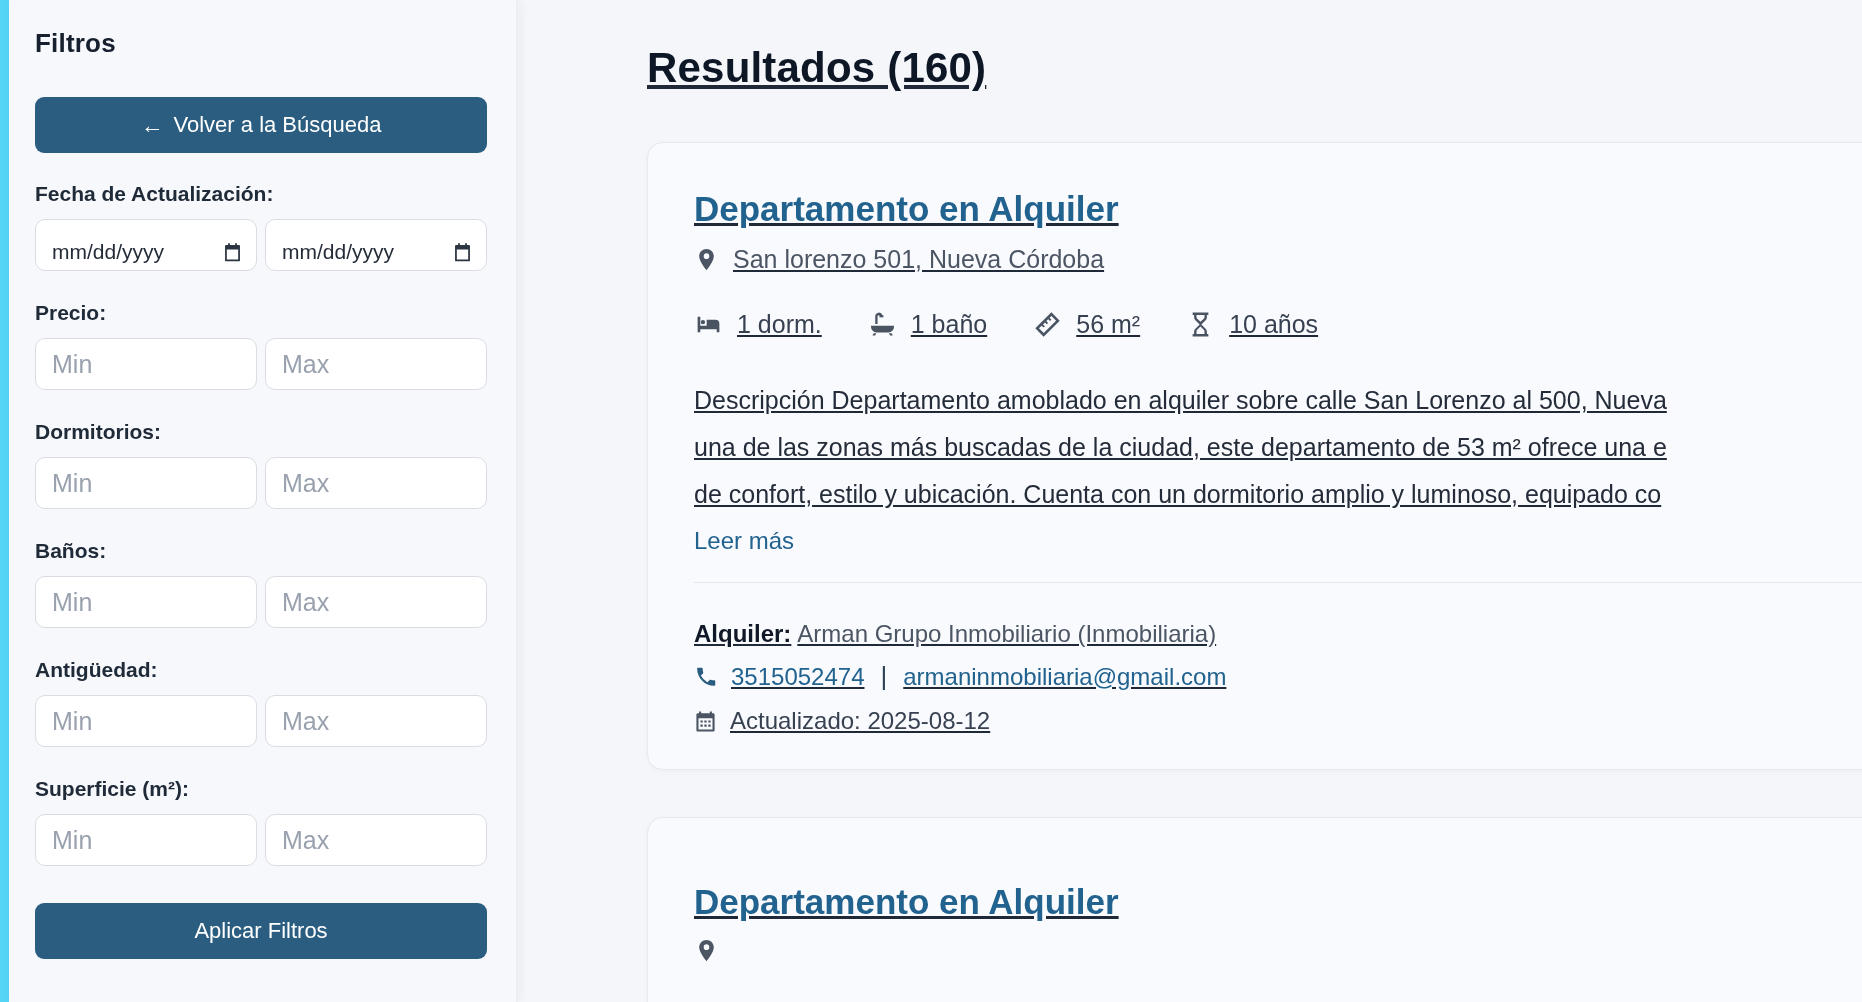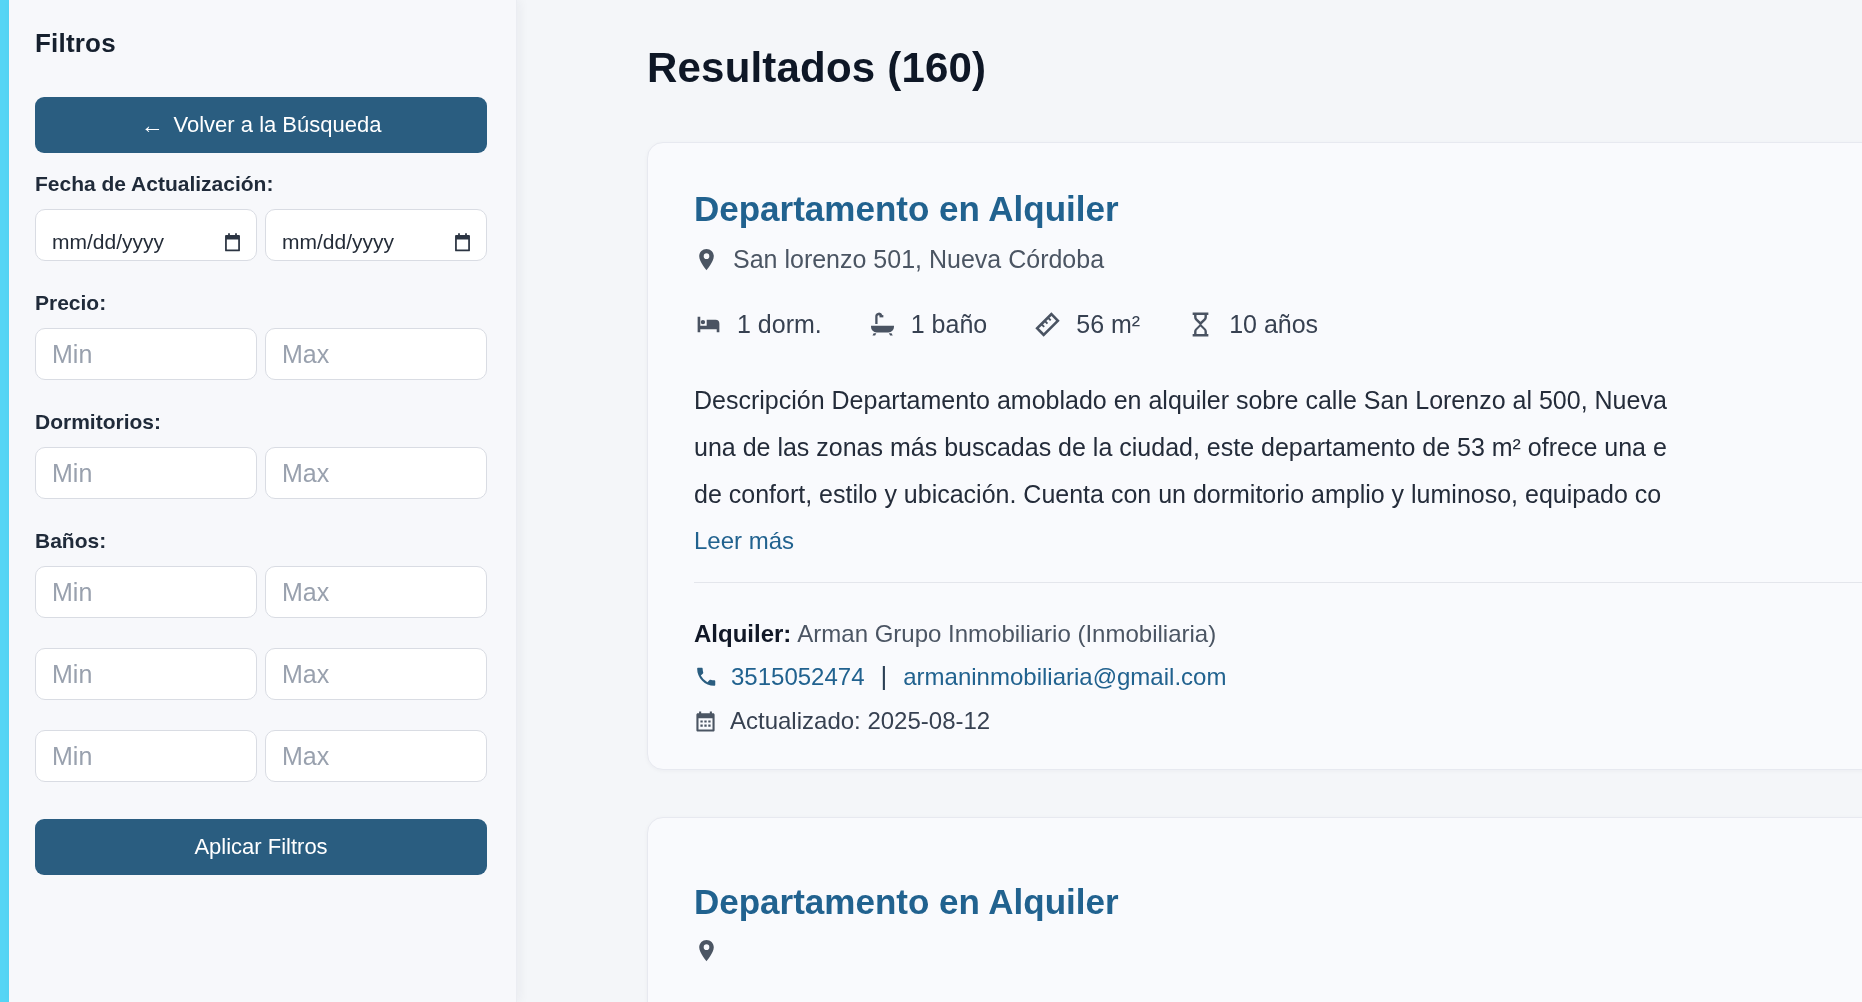--- a/index.html
+++ b/index.html
@@ -53,21 +53,21 @@
     background:#ffffff;
     border:1px solid #d9dce3; border-radius:10px;
     display:flex; align-items:center; justify-content:space-between;
     padding:14px 13px 0 16px;
     font-size:21px; color:#242c38; cursor:default;
   }
   .date-input svg { width:21px; height:21px; color:#2b3442; }
   .apply { margin-top:37px; }
 
   
-  .main { flex:1 1 auto; padding:44px 0 0 130px; overflow:hidden; }
+  .main { flex:1 1 auto; padding:44px 0 0 130px; overflow:hidden;text-decoration:underline; }
   .main h1 {
     font-size:42px; font-weight:bold; color:#0e1726; letter-spacing:.2px;
     margin-bottom:50px;
   }
   .card {
     width:1350px;
     background:#f9fafd;
     border:1px solid #e7e9f0;
     border-radius:16px;
     box-shadow:0 1px 4px rgba(25,35,60,.04);
@@ -148,21 +148,21 @@
 <div class="accent-stripe"></div>
 
 <aside class="sidebar">
   <h1>Filtros</h1>
 
   <button class="btn">
     <span class="arrow">←</span>
     <span>Volver a la Búsqueda</span>
   </button>
 
-  <div class="filter-group" style="margin-top:19px">
+  <div class="filter-group" style="margin-top:29px">
     <span class="flabel">Fecha de Actualización:</span>
     <div class="pair">
       <div class="date-input">
         <span>mm/dd/yyyy</span>
         <svg>
             <use href="#i-calendar-small"></use>
           </svg>
       </div>
       <div class="date-input">
         <span>mm/dd/yyyy</span>
@@ -191,27 +191,29 @@
 
   <div class="filter-group">
     <span class="flabel">Baños:</span>
     <div class="pair">
       <input class="tinput" placeholder="Min" style="">
       <input class="tinput" placeholder="Max" style="">
     </div>
   </div>
 
   <div class="filter-group">
-    <div class="pair">
-      <input class="tinput" placeholder="Min" style="">
-      <input class="tinput" placeholder="Max" style="">
-    </div>
-  </div>
-
-  <div class="filter-group">
+    <span class="flabel">Antigüedad:</span>
+    <div class="pair">
+      <input class="tinput" placeholder="Min" style="">
+      <input class="tinput" placeholder="Max" style="">
+    </div>
+  </div>
+
+  <div class="filter-group">
+    <span class="flabel">Superficie (m²):</span>
     <div class="pair">
       <input class="tinput" placeholder="Min" style="">
       <input class="tinput" placeholder="Max" style="">
     </div>
   </div>
 
   <button class="btn apply">
     <span>Aplicar Filtros</span>
   </button>
 </aside>

